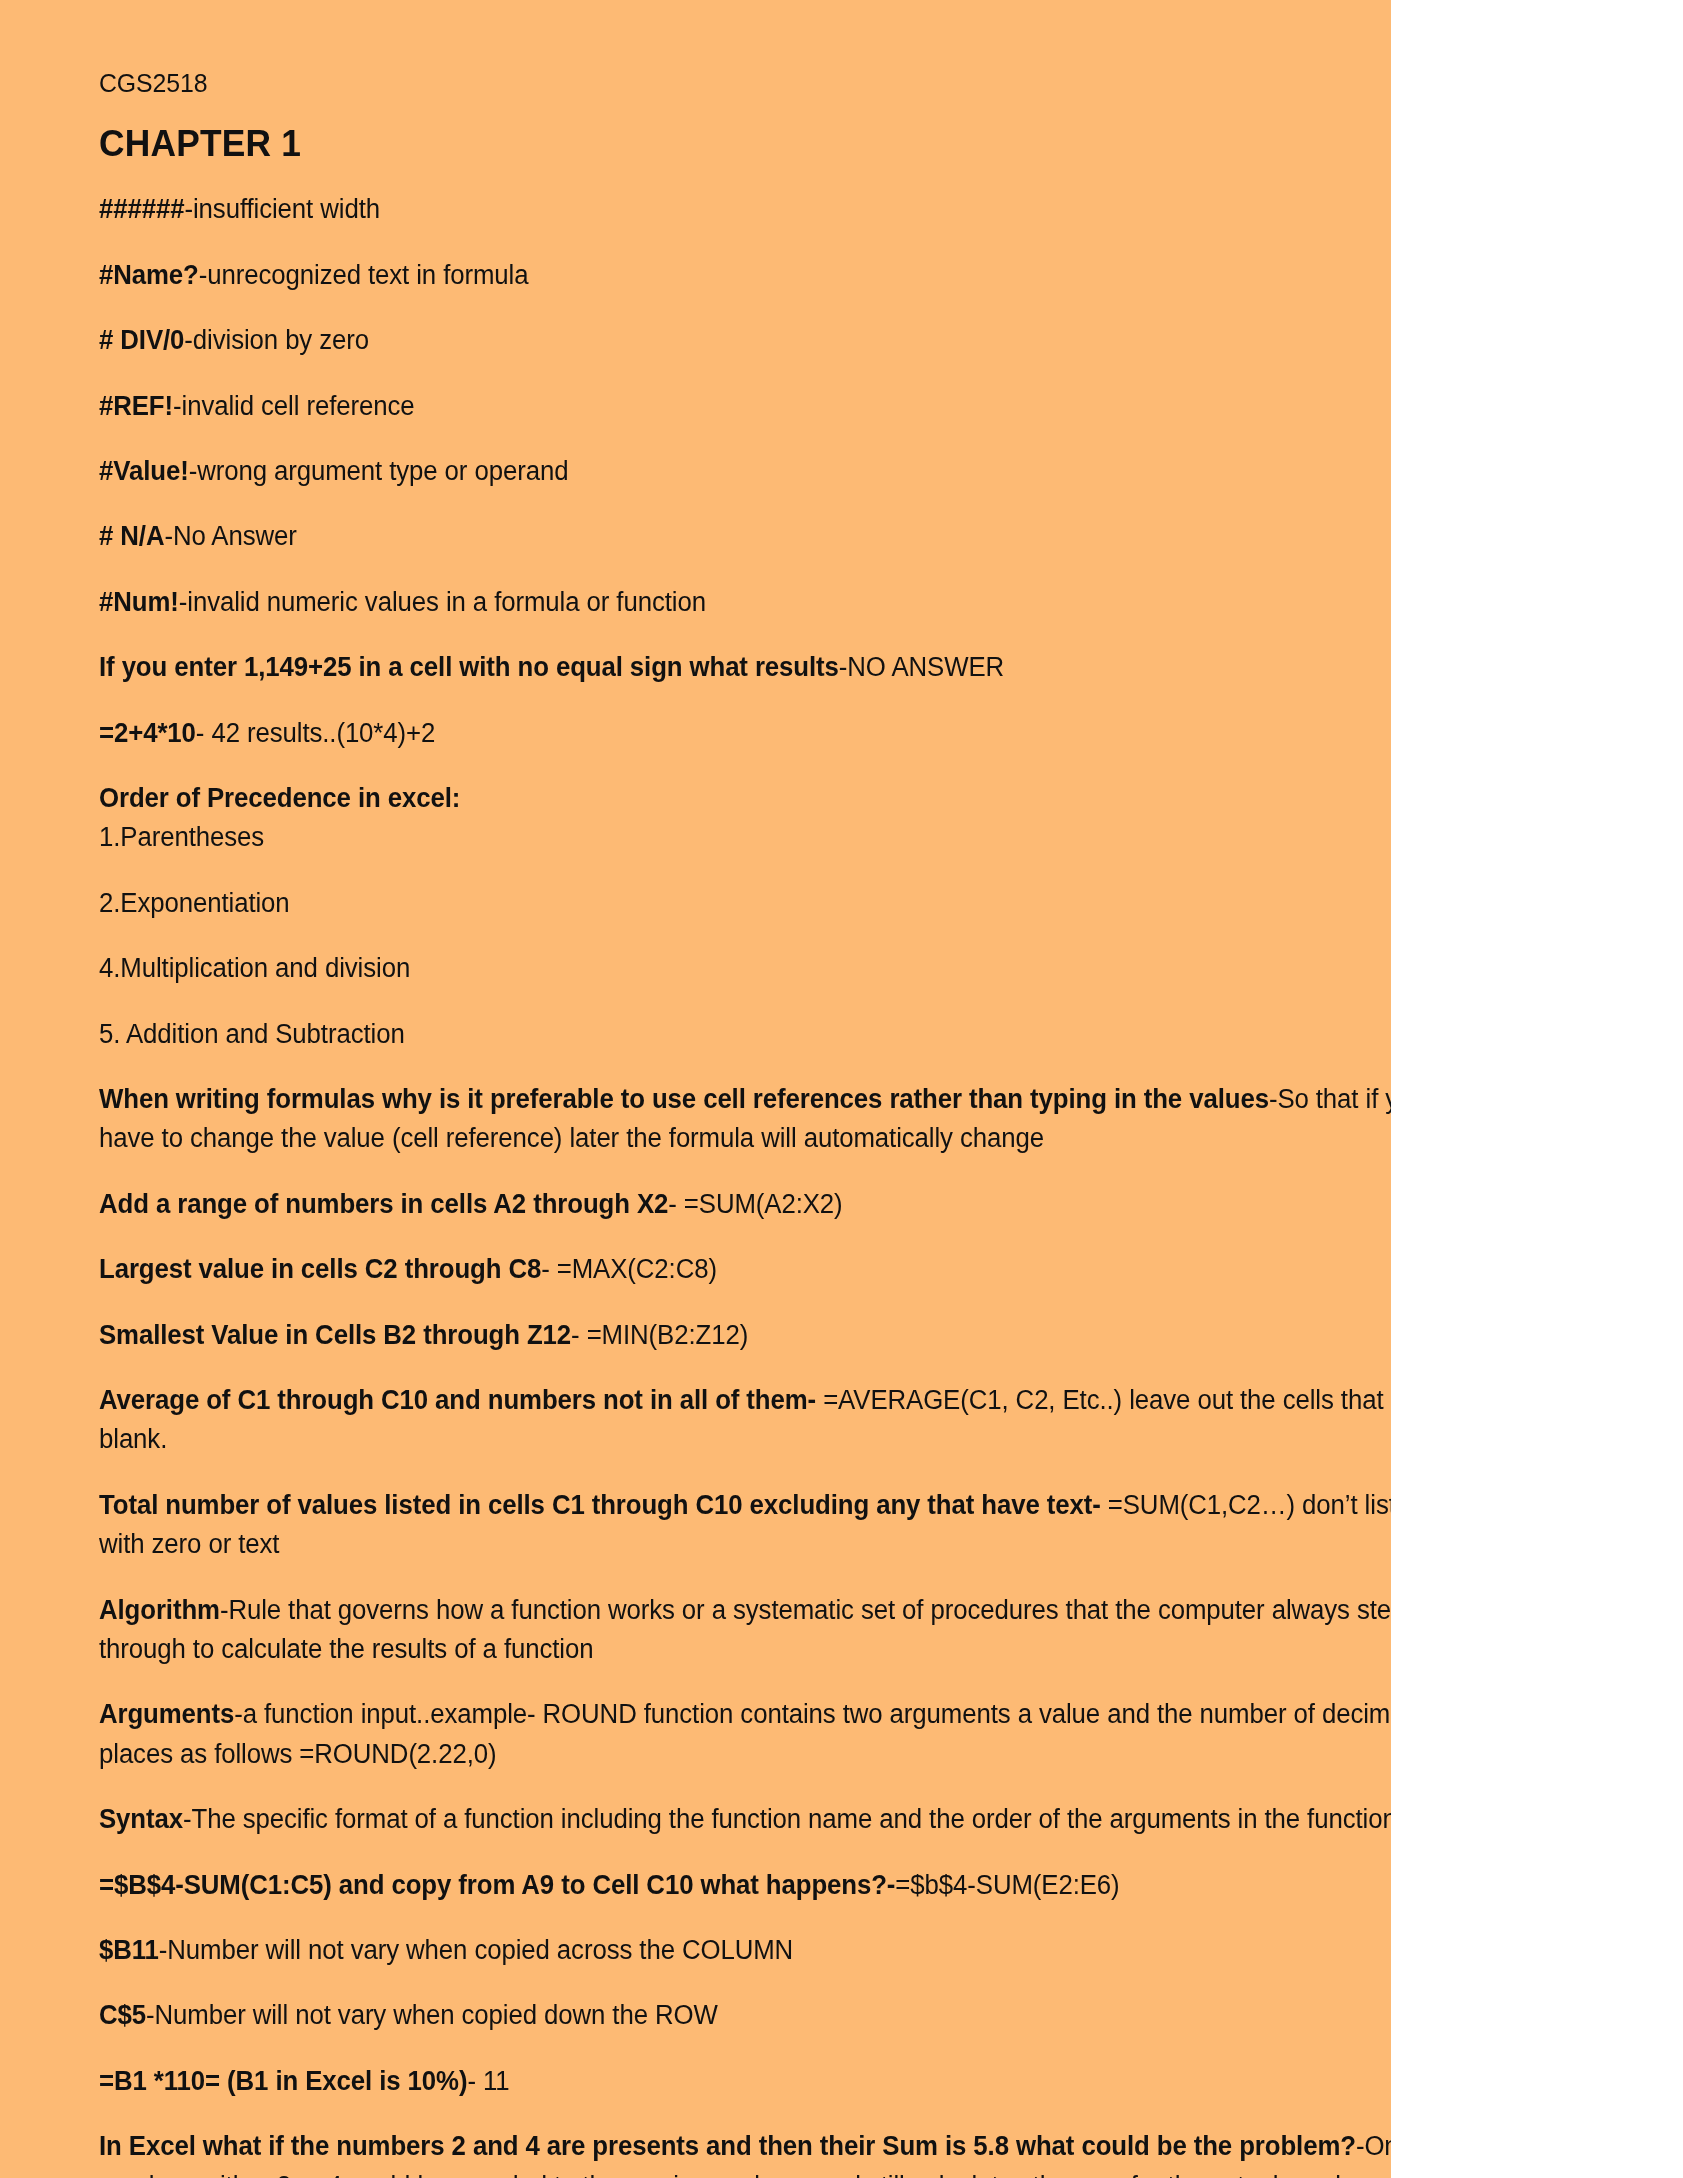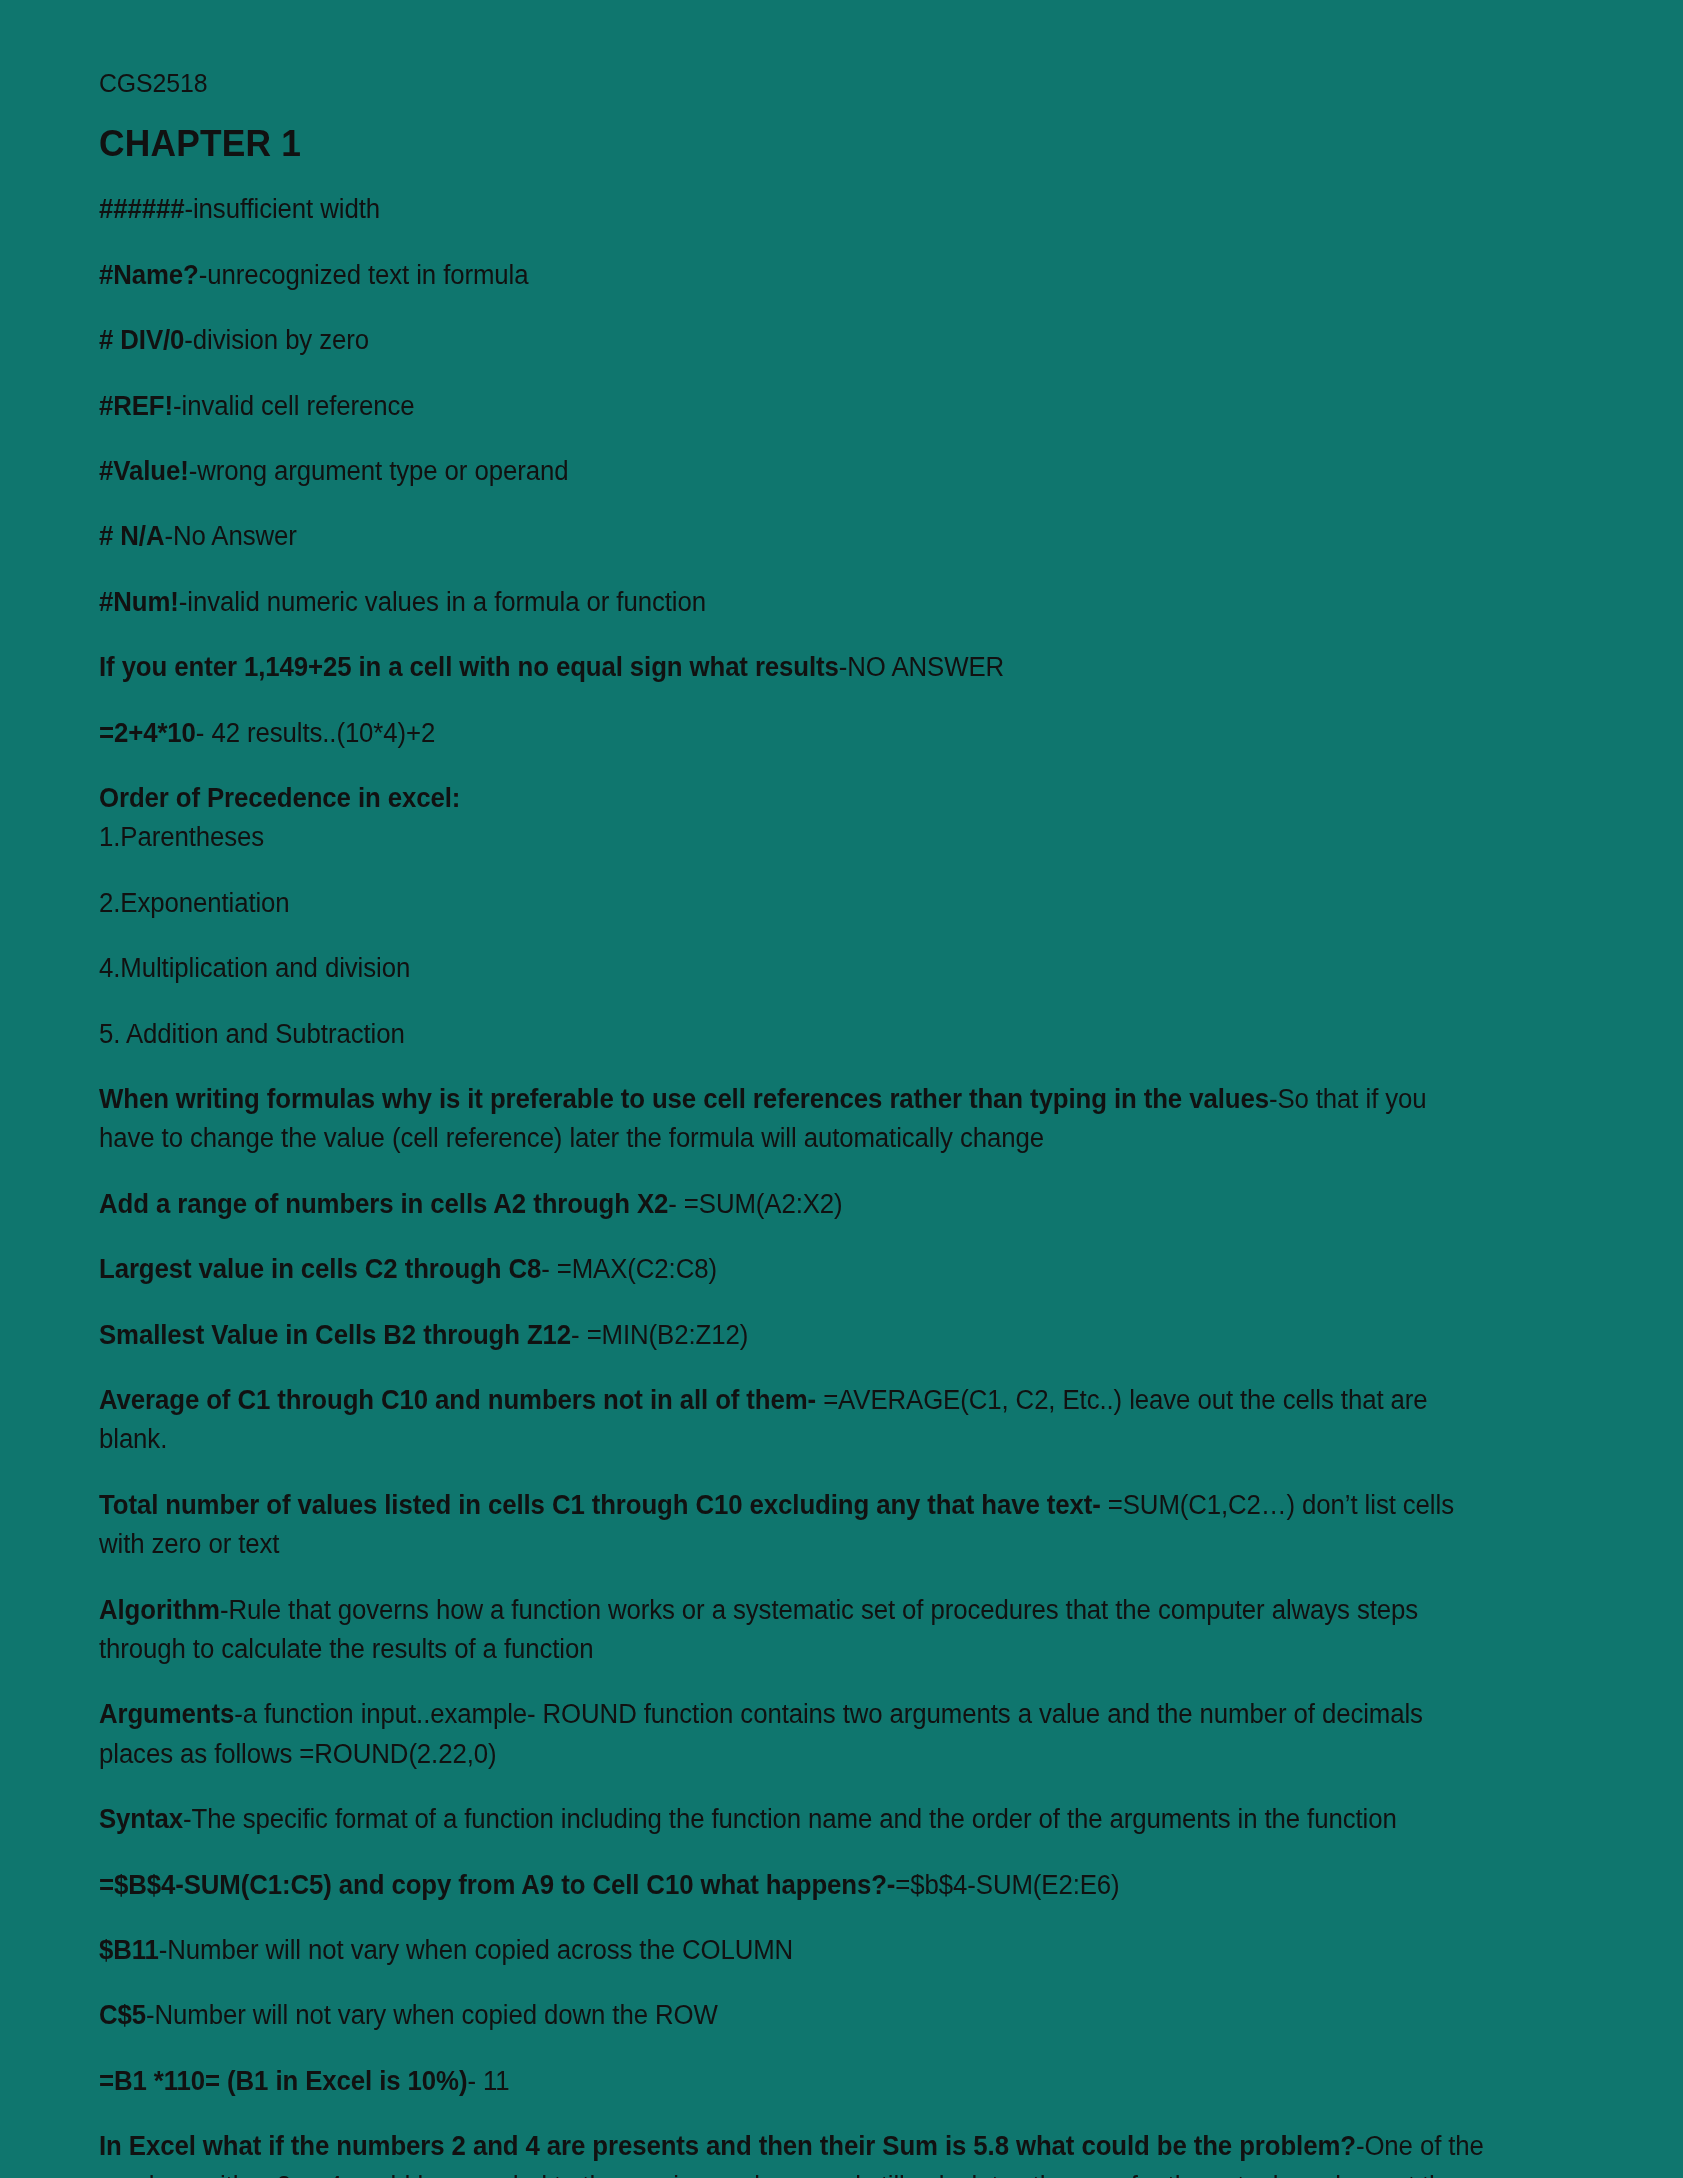--- a/index.html
+++ b/index.html
@@ -10,23 +10,23 @@
   }
 
   body {
     font-family: "Liberation Sans", "DejaVu Sans", sans-serif;
     color: #111111;
     -webkit-font-smoothing: antialiased;
   }
 
   .page {
     position: relative;
-    width: 1683px;
+    width: 1391px;
     height: 2178px;
-    background: #0f766e;
+    background: #fdba74;
     overflow: hidden;
     box-sizing: border-box;
   }
 
   .content {
     position: absolute;
     left: 99px;
     top: 69px;
     width: 1455px;
   }

